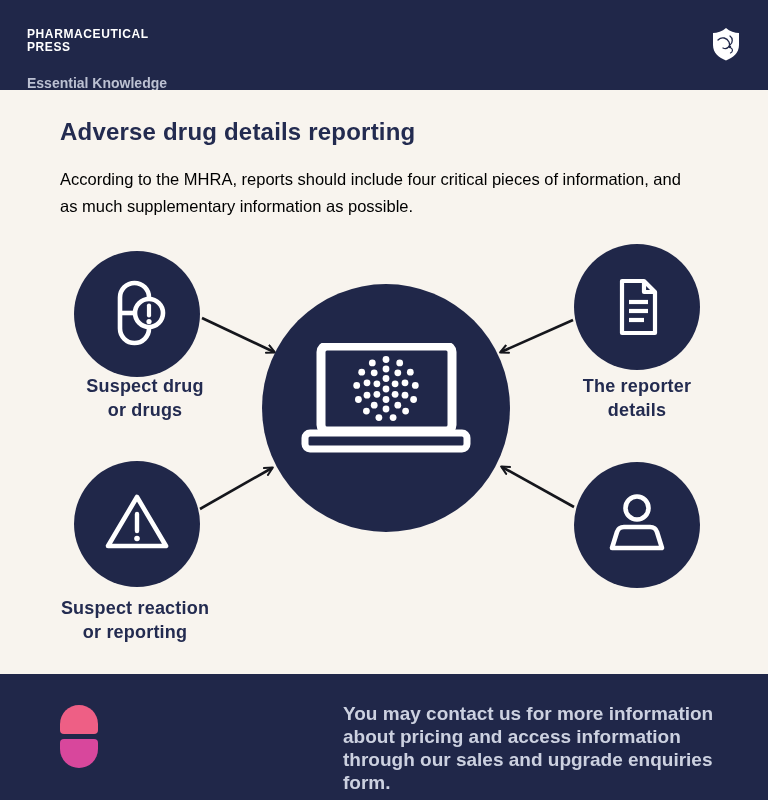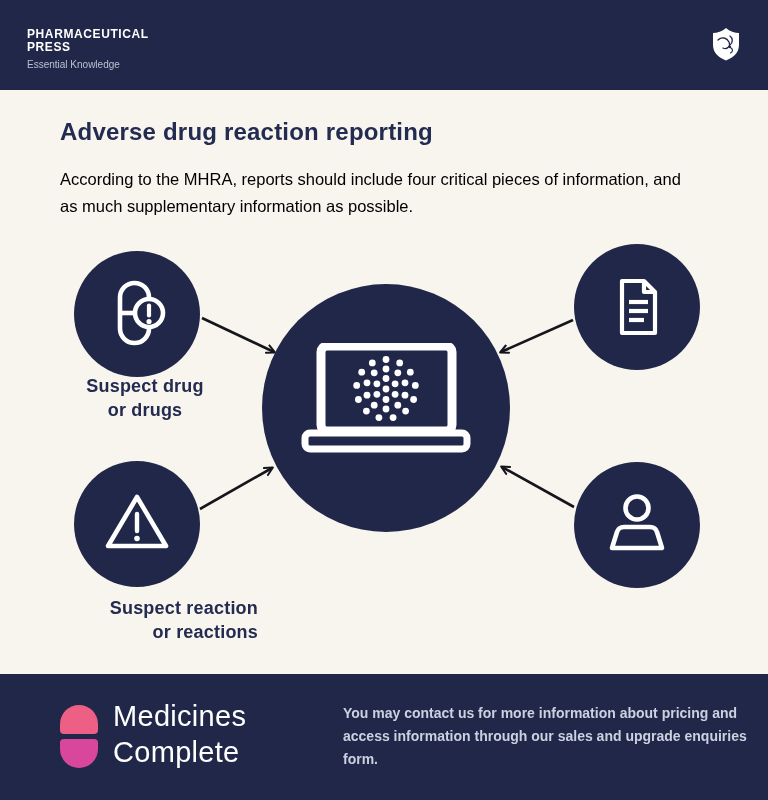--- a/index.html
+++ b/index.html
@@ -12,21 +12,21 @@
   }
   .header {
     position: absolute; left: 0; top: 0; width: 768px; height: 90px;
     background: #202749;
   }
   .logo { position: absolute; left: 27px; top: 28px; color: #ffffff; }
   .logo .l1, .logo .l2 {
     font-weight: bold; font-size: 12px; letter-spacing: 0.6px;
     line-height: 13px; text-transform: uppercase;
   }
-  .logo .tagline { font-size: 10px; color: #bcc1d2; margin-top: 5px; font-weight: 400; }
+  .logo .tagline { font-size: 14px; color: #bcc1d2; margin-top: 21px; font-weight: 700; }
   .shield { position: absolute; left: 710px; top: 26px; width: 32px; height: 36px; }
 
   .main { position: absolute; left: 0; top: 90px; width: 768px; height: 584px; background: #f8f4ee; }
   .title {
     position: absolute; left: 60px; top: 28px;
     font-size: 24px; font-weight: bold; color: #232b50; letter-spacing: 0.2px;
   }
   .subtitle {
     position: absolute; left: 60px; top: 76px; width: 625px;
     font-size: 16.5px; line-height: 27px; color: #000000; font-weight: 400;
@@ -46,21 +46,21 @@
   .node-bl { left: 74px;  top: 371px; }
   .node-br { left: 574px; top: 372px; }
 
   .node-label {
     position: absolute; width: 230px; text-align: center;
     font-size: 18px; font-weight: bold; color: #232b50; line-height: 24px;
     letter-spacing: 0.2px;
   }
   .label-tl { left: 30px;  top: 284px; }
   .label-tr { left: 522px; top: 284px; }
-  .label-bl { left: 28px;  top: 506px; text-align: right; }
+  .label-bl { left: 20px;  top: 506px; }
   .label-br { left: 525px; top: 506px; }
 
   .arrows { position: absolute; left: 0; top: 0; width: 768px; height: 584px; }
 
   .footer {
     position: absolute; left: 0; top: 674px; width: 768px; height: 126px;
     background: #202749;
   }
   .pill { position: absolute; left: 60px; top: 31px; width: 38px; height: 63px; }
   .pill .half-top {
@@ -70,21 +70,21 @@
   .pill .half-bottom {
     position: absolute; left: 0; top: 34px; width: 38px; height: 29px;
     background: #d8479c; border-radius: 4px 4px 19px 19px;
   }
   .brand {
     position: absolute; left: 113px; top: 24px; color: #ffffff;
     font-size: 29px; font-weight: 300; line-height: 36px; letter-spacing: 0.3px;
   }
   .contact {
     position: absolute; left: 343px; top: 28px; width: 405px;
-    color: #ccd1e0; font-size: 14px; font-weight: bold; line-height: 23px;
+    color: #ccd1e0; font-size: 19px; font-weight: bold; line-height: 23px;
   }
 </style>
 </head>
 <body>
 
 <div class="header">
   <div class="logo">
     <div class="l1">PHARMACEUTICAL</div>
     <div class="l2">PRESS</div>
     <div class="tagline">Essential Knowledge</div>
@@ -94,21 +94,21 @@
       <path d="M32 4 C25 11 14 14 6 14 V38 C6 54 18 63 32 69 C46 63 58 54 58 38 V14 C50 14 39 11 32 4 Z" fill="#ffffff"></path>
       <path d="M16 28 C24 20 34 24 38 32 C42 40 34 48 26 44" fill="none" stroke="#202749" stroke-width="2.6" stroke-linecap="round"></path>
       <path d="M40 20 C46 24 46 34 40 38" fill="none" stroke="#202749" stroke-width="2.6" stroke-linecap="round"></path>
       <path d="M42 44 C46 46 46 52 41 54" fill="none" stroke="#202749" stroke-width="2.4" stroke-linecap="round"></path>
       <circle cx="40" cy="42" r="2.4" fill="#202749"></circle>
     </svg>
   </div>
 </div>
 
 <div class="main">
-  <div class="title">Adverse drug reaction reporting</div>
+  <div class="title">Adverse drug details reporting</div>
   <div class="subtitle">According to the MHRA, reports should include four critical pieces of information, and as much supplementary information as possible.</div>
 
   <svg class="arrows" viewBox="0 0 768 584">
     <defs>
       <marker id="ah" markerWidth="12" markerHeight="12" refX="8" refY="5" orient="auto" markerUnits="userSpaceOnUse">
         <path d="M1 1 L9 5 L1 9" fill="none" stroke="#15161c" stroke-width="2" stroke-linecap="round" stroke-linejoin="round"></path>
       </marker>
     </defs>
     <line x1="202" y1="228" x2="274" y2="262" stroke="#15161c" stroke-width="2.6" marker-end="url(#ah)"></line>
     <line x1="573" y1="230" x2="501" y2="262" stroke="#15161c" stroke-width="2.6" marker-end="url(#ah)"></line>
@@ -184,31 +184,31 @@
     <svg width="78" height="78" viewBox="0 0 78 78">
       <circle cx="39" cy="22" r="11.5" fill="none" stroke="#ffffff" stroke-width="4.6"></circle>
       <path d="M14 62 L19 46 Q20.5 41 26 41 L52 41 Q57.5 41 59 46 L64 62 Z" fill="none" stroke="#ffffff" stroke-width="4.6" stroke-linejoin="round"></path>
     </svg>
   </div>
 
   <div class="node-label label-tl">
     <div>Suspect drug</div>
     <div>or drugs</div>
   </div>
+  <div class="node-label label-tr">
+    <div>The reporter</div>
+    <div>details</div>
+  </div>
   <div class="node-label label-bl">
     <div>Suspect reaction</div>
-    <div>or reactions</div>
+    <div>or reporting</div>
   </div>
   <div class="node-label label-br">
   </div>
 </div>
 
 <div class="footer">
   <div class="pill">
     <div class="half-top"></div>
     <div class="half-bottom"></div>
   </div>
-  <div class="brand">
-    <div>Medicines</div>
-    <div>Complete</div>
-  </div>
   <div class="contact">You may contact us for more information about pricing and access information through our sales and upgrade enquiries form.</div>
 </div>
 
 </body></html>

